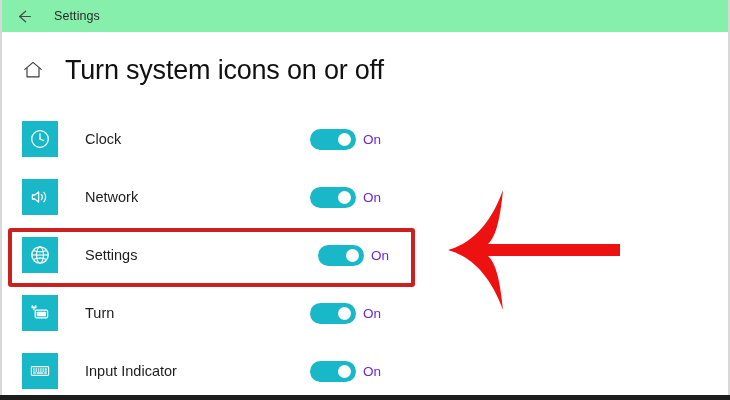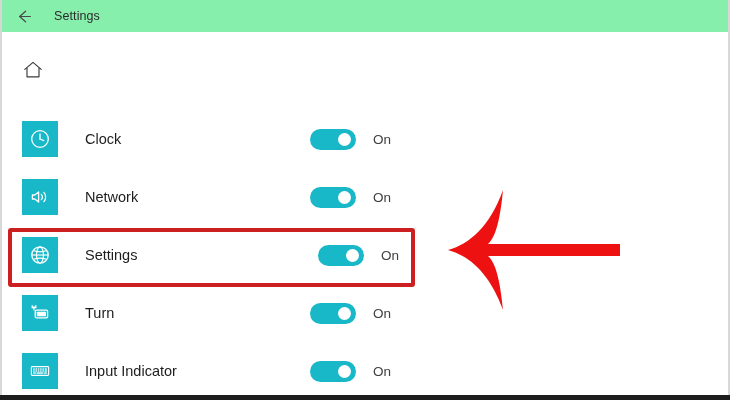--- a/index.html
+++ b/index.html
@@ -135,22 +135,22 @@
     position: absolute;
     width: 13px;
     height: 13px;
     border-radius: 50%;
     background: #ffffff;
     top: 4px;
     right: 5px;
   }
   .switch-state {
     font-size: 13.5px;
-    color: #404040;
-    margin-left: 17px;
+    color: #6d28d9;
+    margin-left: 7px;
     white-space: nowrap;
   }
 
   
   .highlight-box {
     position: absolute;
     left: 8px;
     top: 228px;
     width: 407px;
     height: 59px;
@@ -214,20 +214,21 @@
     <div class="app-title">Settings</div>
   </div>
 
   <div class="heading-row">
     <div class="home-icon">
       <svg width="22" height="22" viewBox="0 0 22 22">
         <path d="M2.8 10.4 L11 3.4 L19.2 10.4" fill="none" stroke="#3a3a3a" stroke-width="1.15" stroke-linecap="round" stroke-linejoin="round"></path>
         <path d="M5.0 9.2 L5.0 17.8 L17.0 17.8 L17.0 9.2" fill="none" stroke="#3a3a3a" stroke-width="1.15" stroke-linecap="round" stroke-linejoin="round"></path>
       </svg>
     </div>
+    <div class="page-title">Turn system icons on or off</div>
   </div>
 
   <div class="list">
 
     <div class="row">
       <div class="row-icon">
         <svg width="24" height="24" viewBox="0 0 24 24">
           <circle cx="12" cy="12" r="8.3" fill="none" stroke="#ffffff" stroke-width="1.3"></circle>
           <line x1="12" y1="12" x2="12" y2="6.8" stroke="#ffffff" stroke-width="1.3" stroke-linecap="round"></line>
           <line x1="12" y1="12" x2="15.8" y2="13.6" stroke="#ffffff" stroke-width="1.3" stroke-linecap="round"></line>

